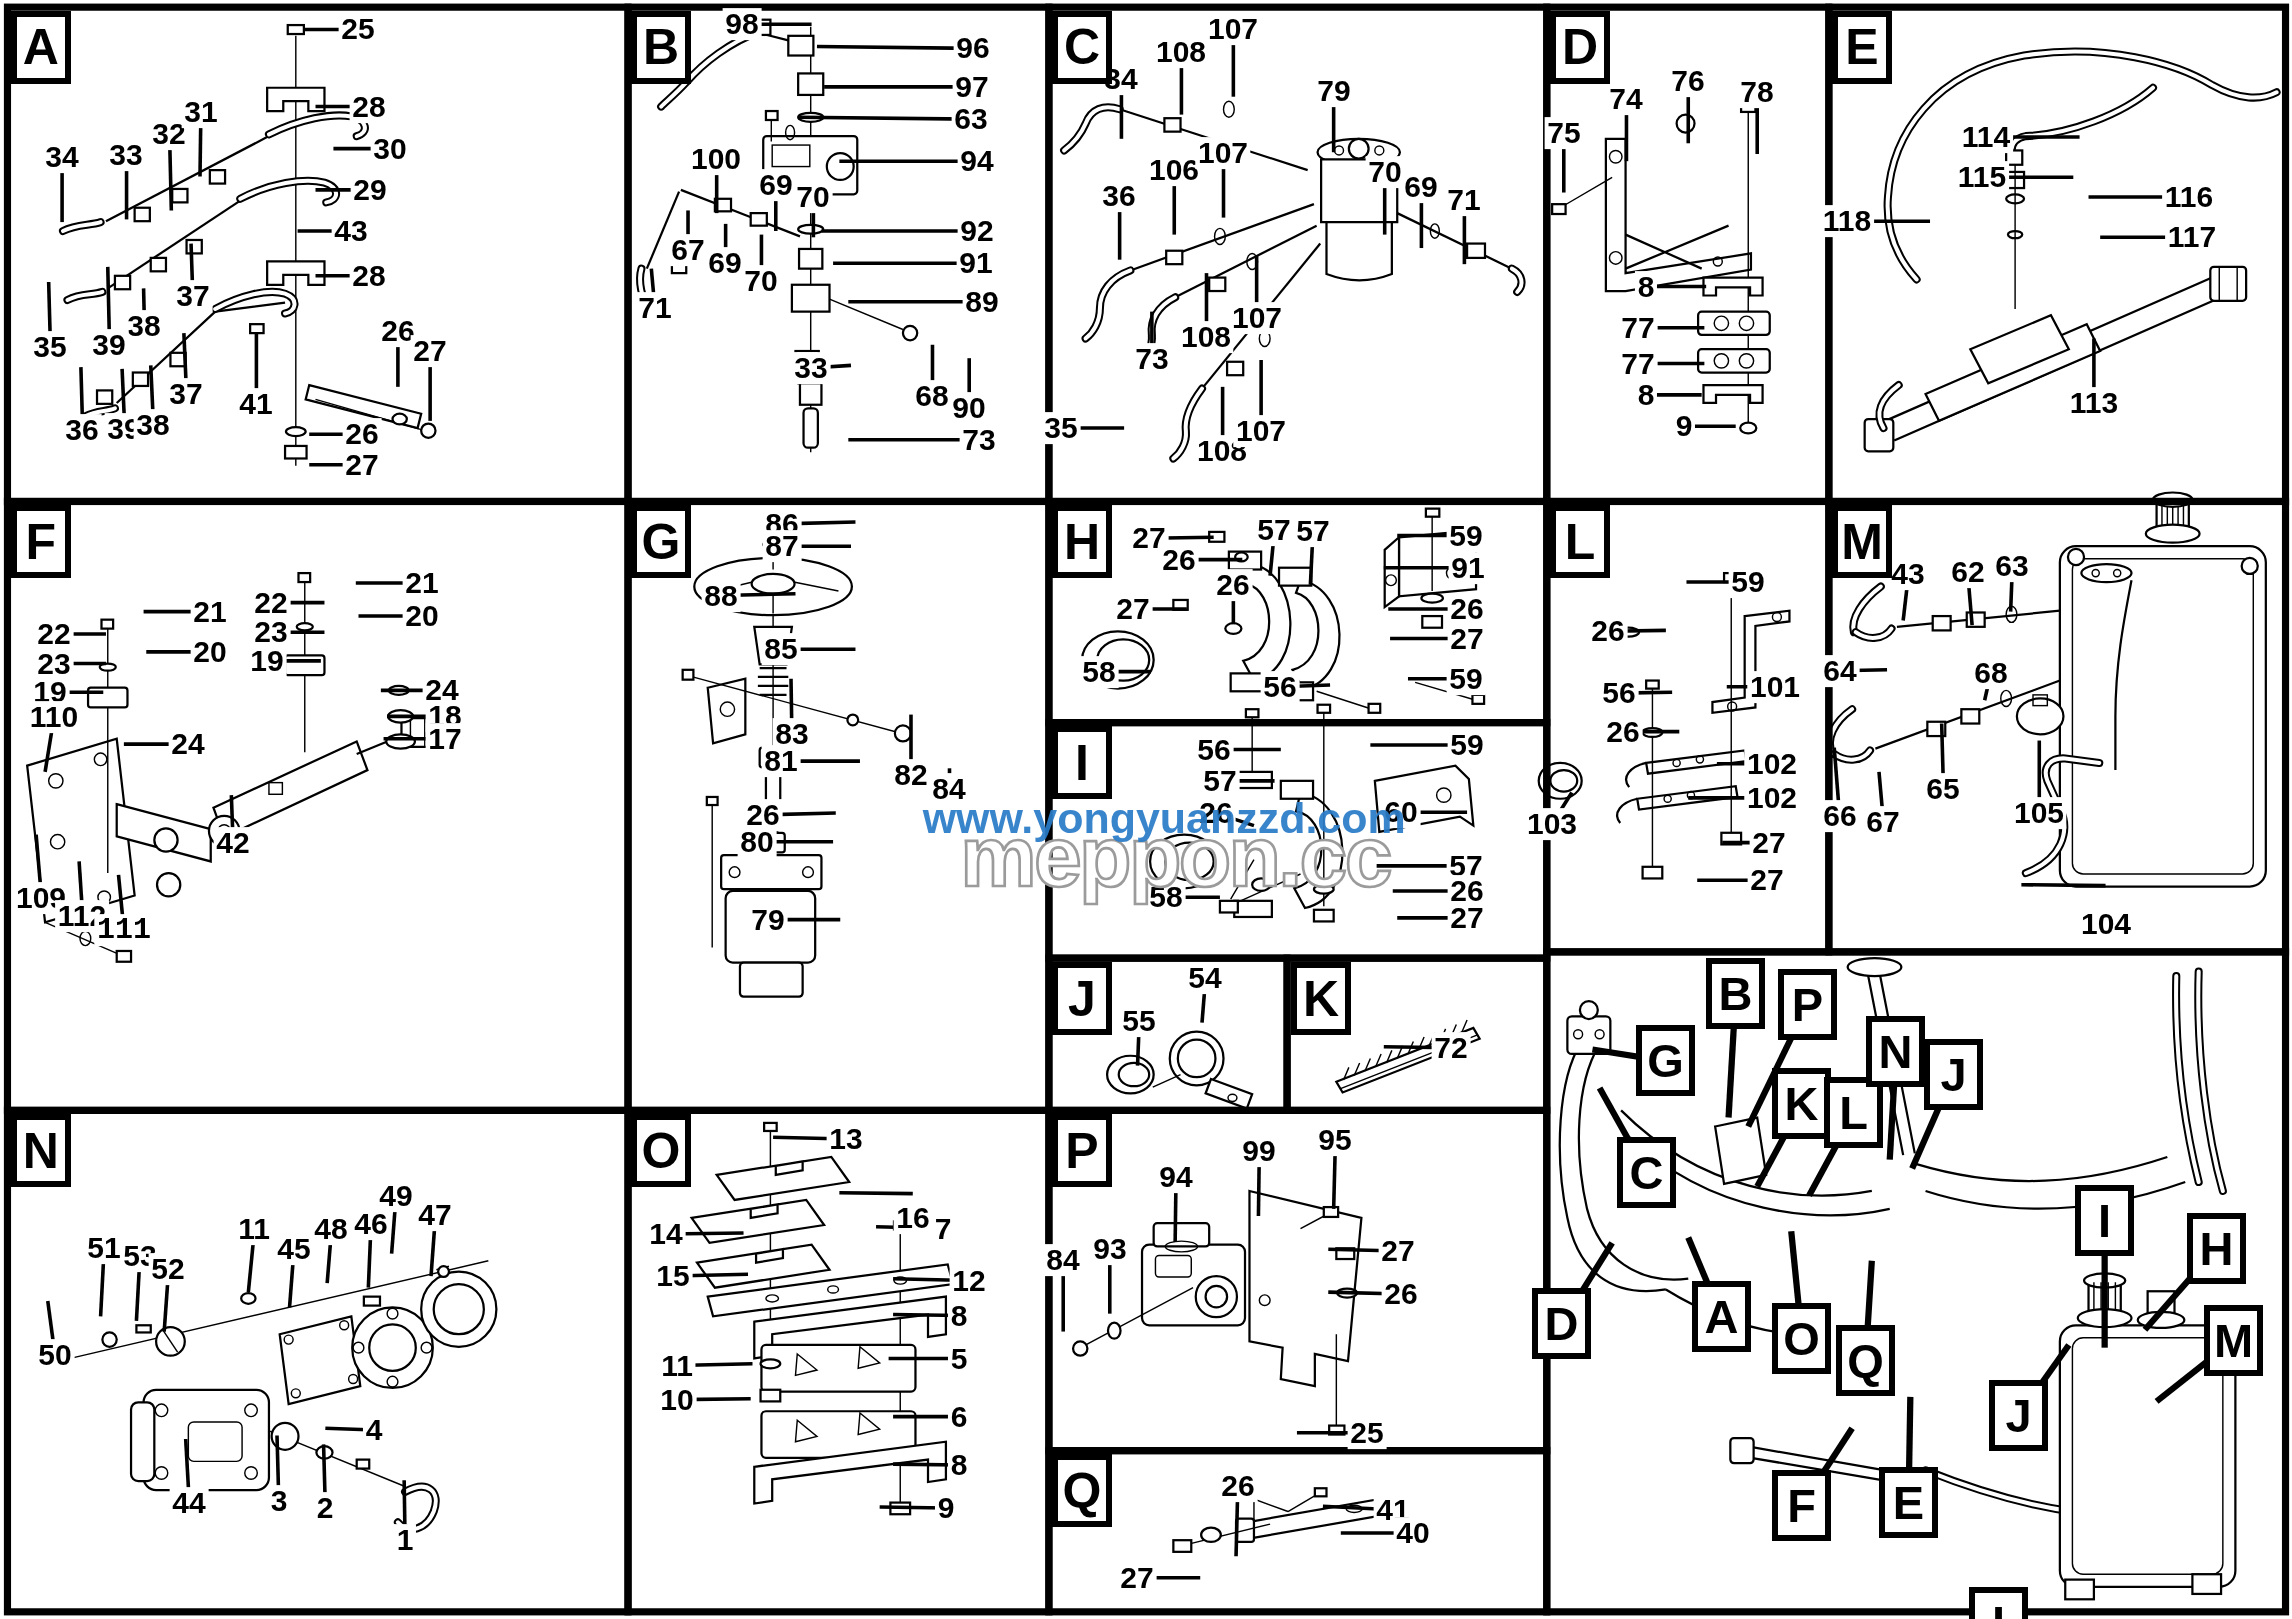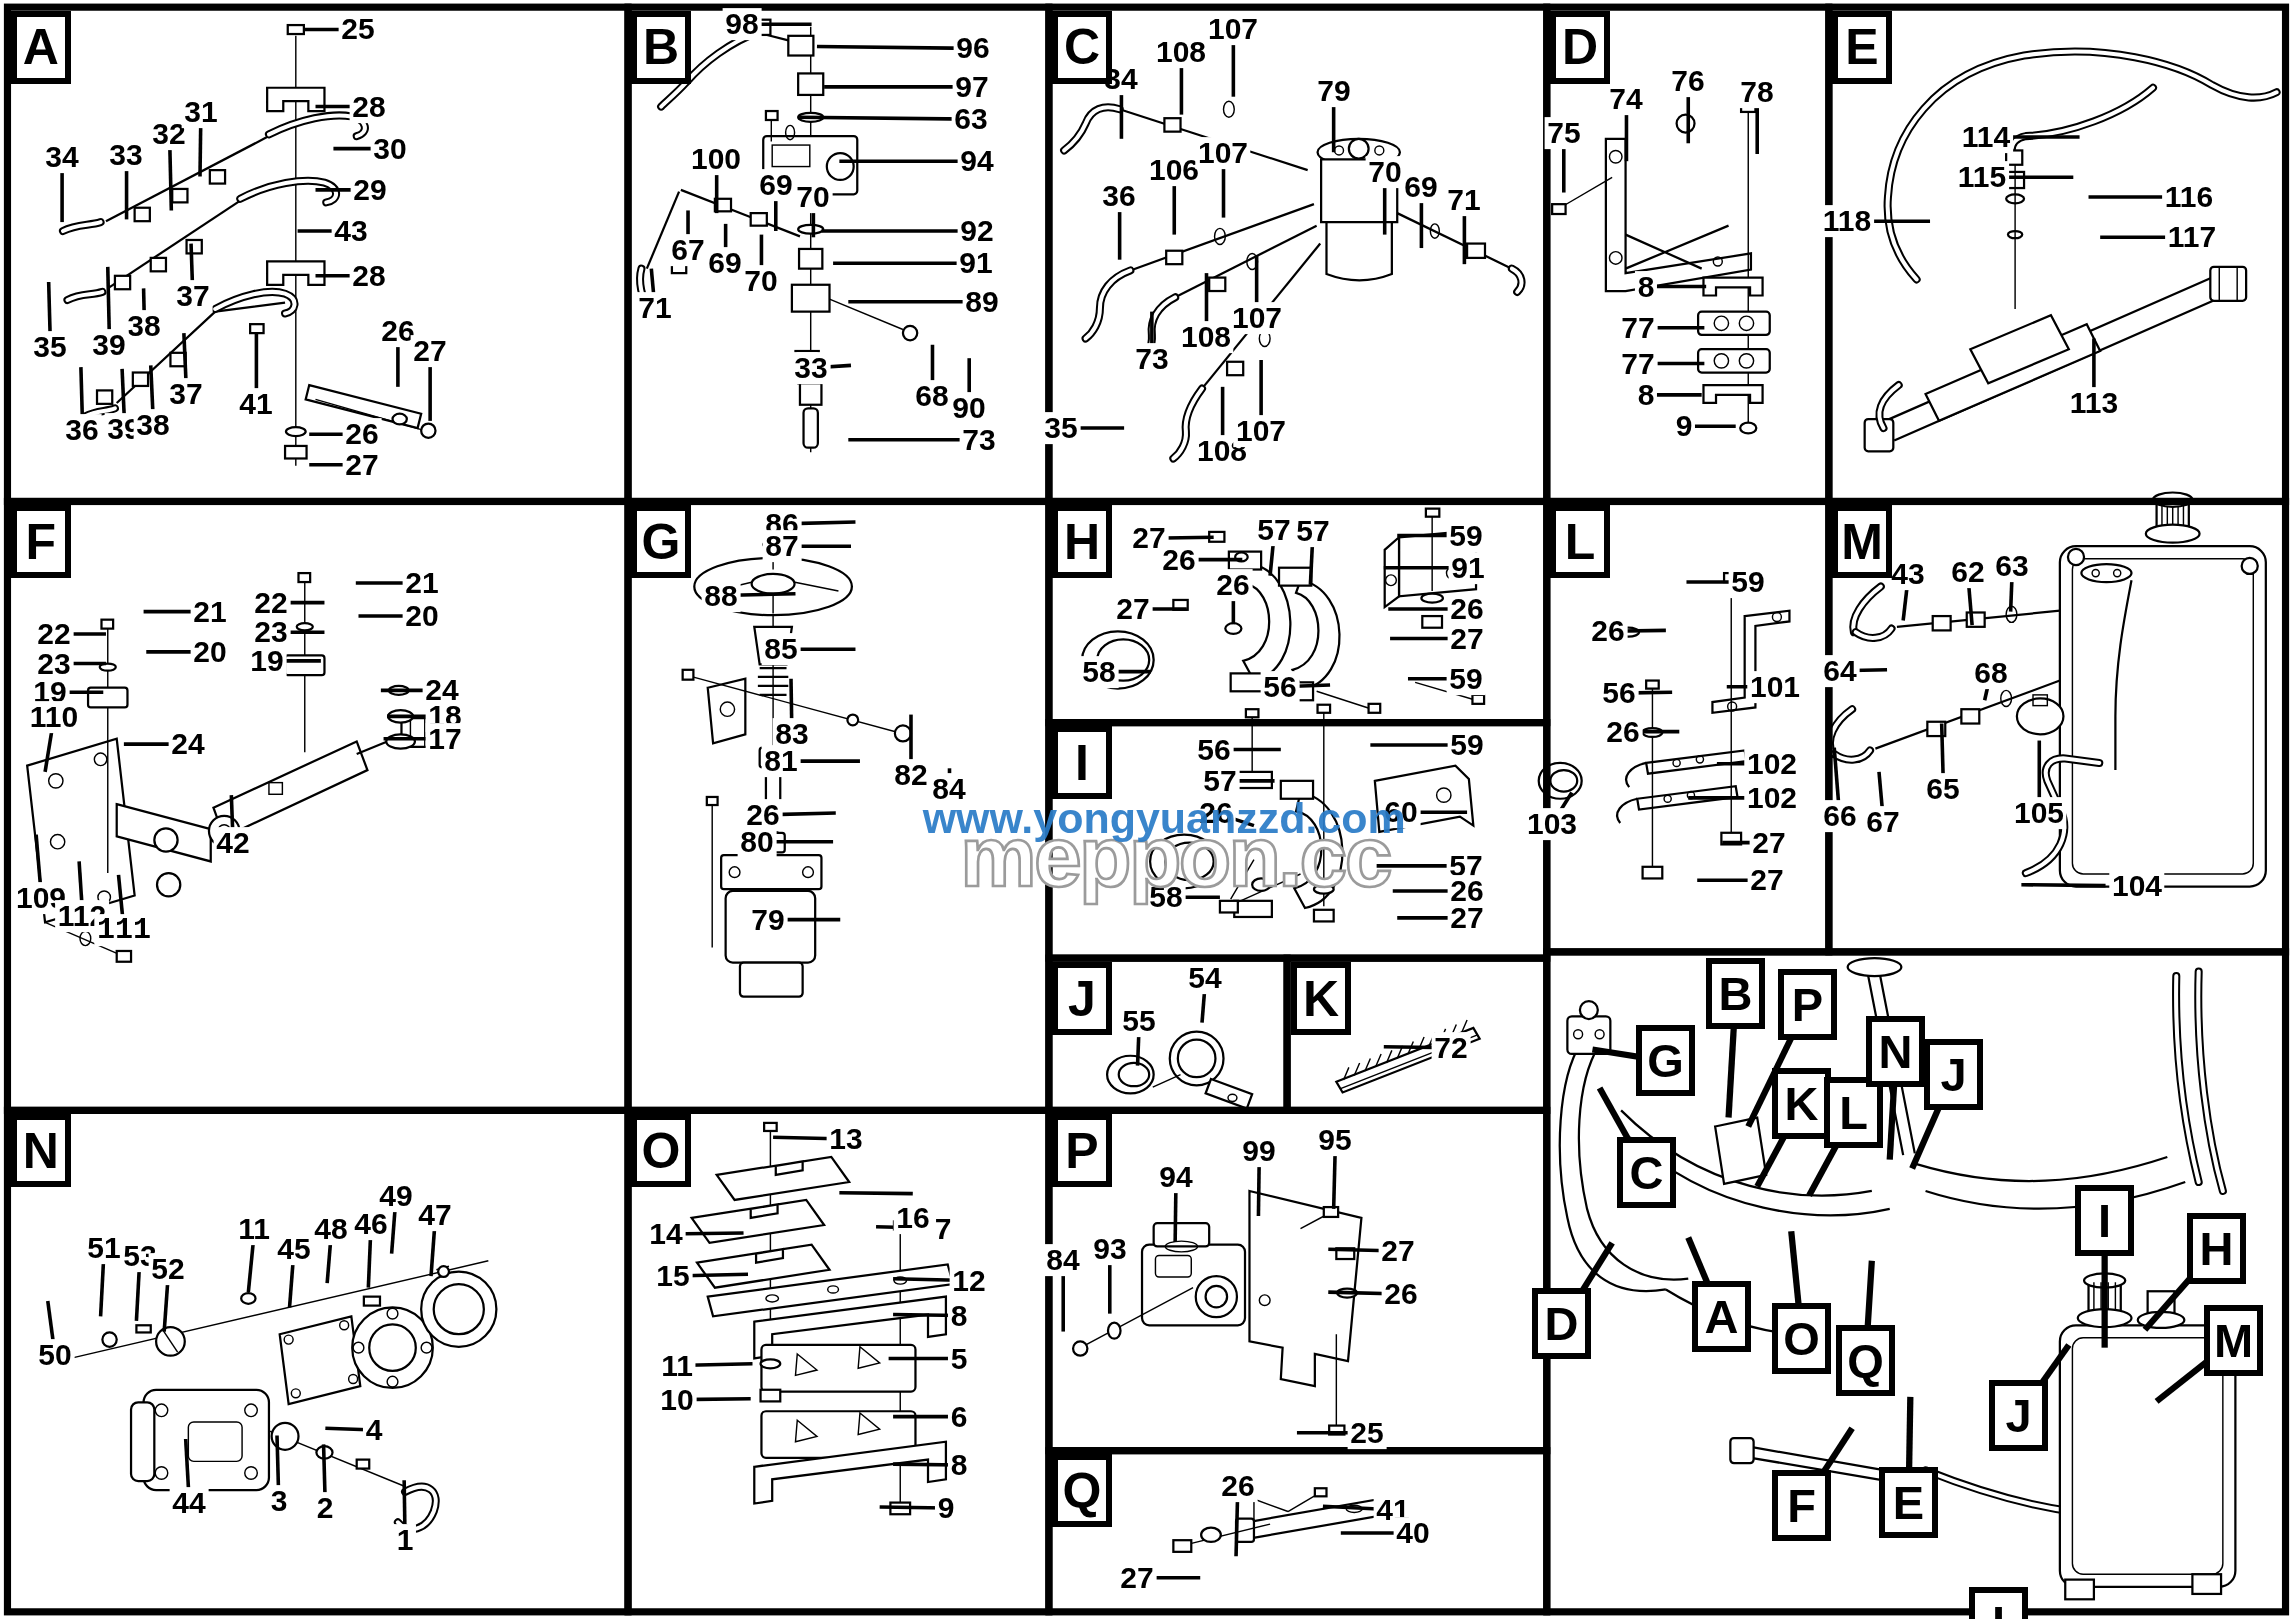--- a/index.html
+++ b/index.html
@@ -871,21 +871,21 @@
     <div class="letterbox" style="left: 1550px; top: 505px;">L</div>
     <div class="plabel" style="left: 1908px; top: 574px;">43</div>
     <div class="plabel" style="left: 1968px; top: 572px;">62</div>
     <div class="plabel" style="left: 2012px; top: 566px;">63</div>
     <div class="plabel" style="left: 1840px; top: 671px;">64</div>
     <div class="plabel" style="left: 1991px; top: 673px;">68</div>
     <div class="plabel" style="left: 1943px; top: 789px;">65</div>
     <div class="plabel" style="left: 1840px; top: 816px;">66</div>
     <div class="plabel" style="left: 1883px; top: 822px;">67</div>
     <div class="plabel" style="left: 2039px; top: 813px;">105</div>
-    <div class="plabel" style="left: 2106px; top: 886px; margin-left: 31px;">104</div>
+    <div class="plabel" style="left: 2106px; top: 924px;">104</div>
     <div class="letterbox" style="left: 1832px; top: 505px;">M</div>
     <div class="plabel" style="left: 104px; top: 1248px;">51</div>
     <div class="plabel" style="left: 140px; top: 1256px;">53</div>
     <div class="plabel" style="left: 168px; top: 1269px;">52</div>
     <div class="plabel" style="left: 254px; top: 1229px;">11</div>
     <div class="plabel" style="left: 294px; top: 1249px;">45</div>
     <div class="plabel" style="left: 331px; top: 1229px;">48</div>
     <div class="plabel" style="left: 371px; top: 1224px;">46</div>
     <div class="plabel" style="left: 396px; top: 1196px;">49</div>
     <div class="plabel" style="left: 435px; top: 1215px;">47</div>

